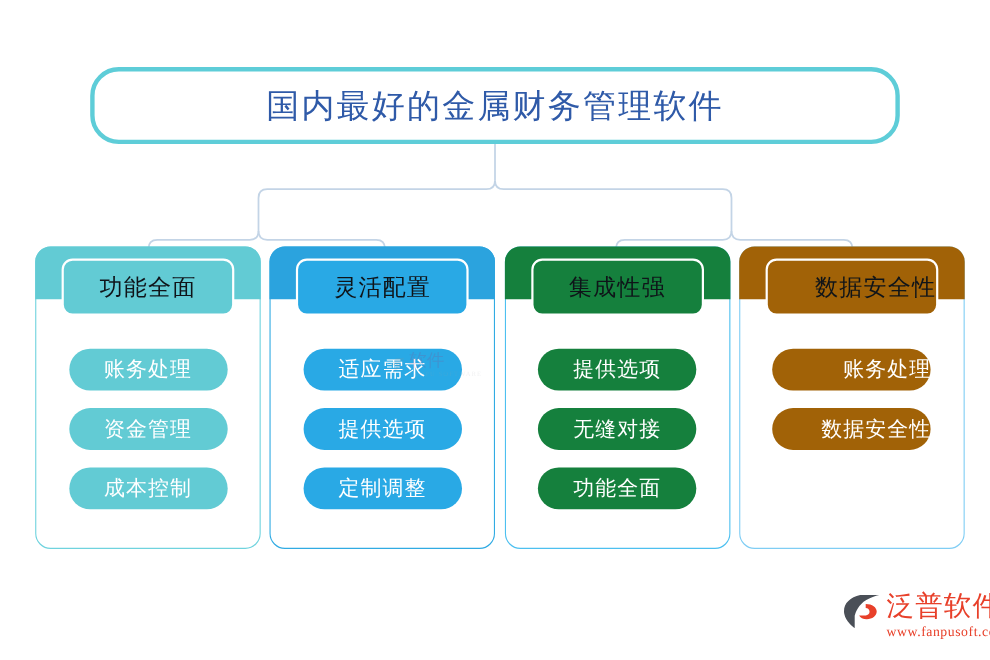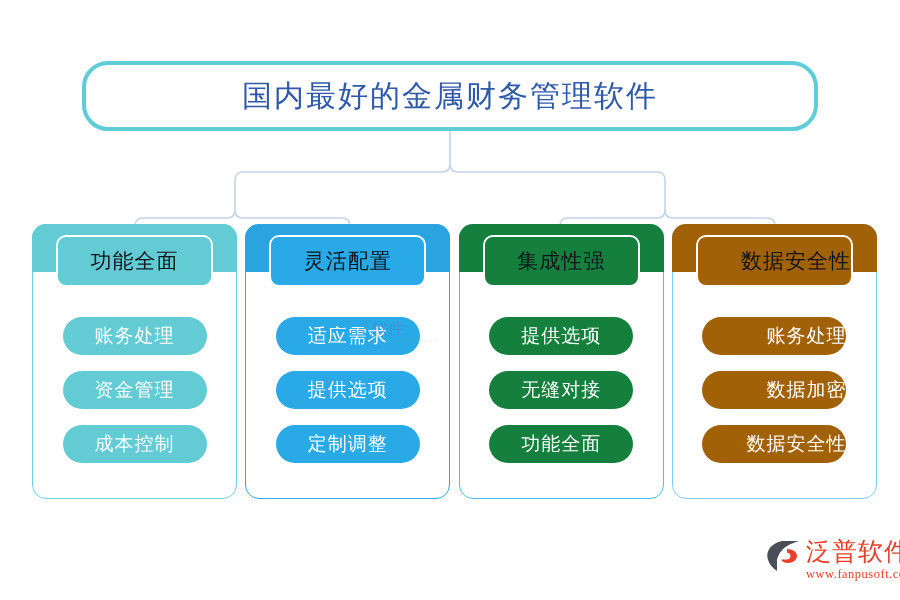--- a/index.html
+++ b/index.html
@@ -270,23 +270,20 @@
 
   <div class="col c3">
     <div class="col-body"></div>
     <div class="col-band"></div>
     <div class="col-head">
       <span class="col-head-text">数据安全性</span>
     </div>
     <div class="pills">
       <div class="pill">
         <span class="pill-text">账务处理</span>
-      </div>
-      <div class="pill">
-        <span class="pill-text">数据加密</span>
       </div>
       <div class="pill">
         <span class="pill-text">数据安全性</span>
       </div>
     </div>
   </div>
 
 </div>
 
 <div class="wm-faint">

